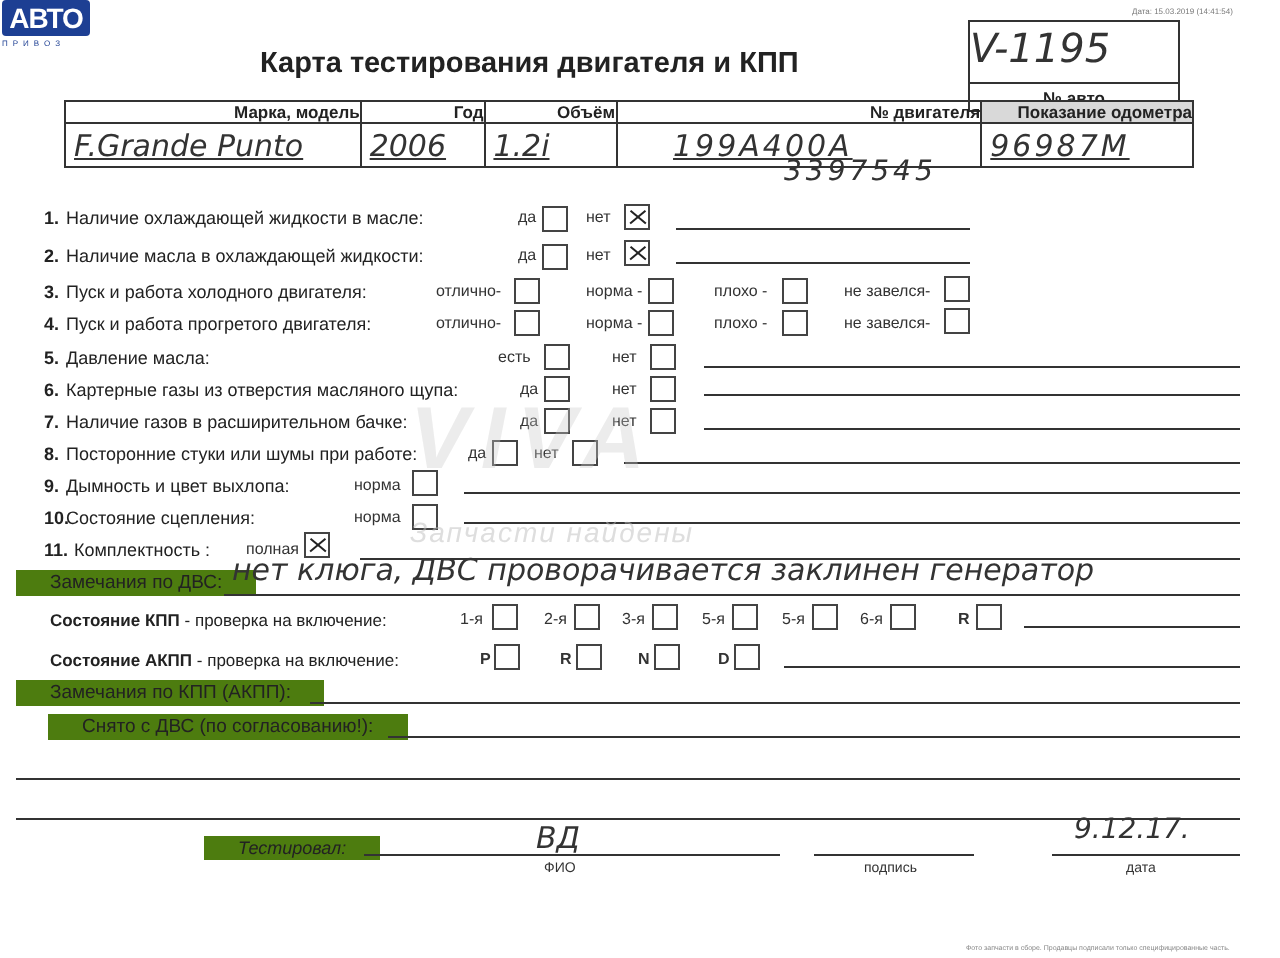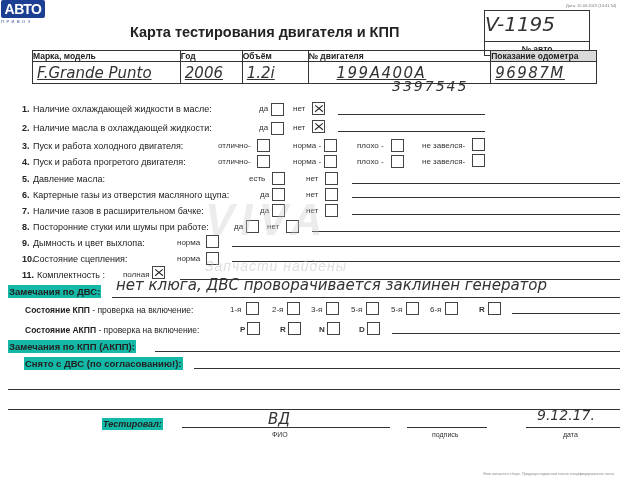--- a/index.html
+++ b/index.html
@@ -19,38 +19,38 @@
   
   .autobox { left: 484px; top: 10px; width: 106px; height: 46px; border: 1.2px solid #333; }
   .autobox .val { position: absolute; left: 0; right: 0; top: 1px; text-align: left;
           font-family: "DejaVu Sans", sans-serif; font-style: italic; font-size: 20px; font-weight: 300; color: #333; }
   .autobox .lbl { position: absolute; left: 0; right: 0; top: 30px; height: 15px; border-top: 1.2px solid #333;
           text-align: center; font-size: 8.5px; font-weight: bold; line-height: 14px; }
 
   
   .htable { left: 32px; top: 50px; width: 565px; border-collapse: collapse; }
   .htable td, .htable th { border: 1.2px solid #333; }
-  .htable th { font-size: 8.5px; font-weight: bold; height: 11px; line-height: 10px; text-align: left; }
+  .htable th { font-size: 8.5px; font-weight: bold; height: 11px; line-height: 10px; text-align: right; }
   .htable th.grey { background: #d9d9d9; }
   .htable td { height: 22px; font-family: "DejaVu Sans", sans-serif; font-style: italic; font-size: 15px;
           font-weight: 300; color: #333; padding-left: 4px; white-space: nowrap; text-decoration: underline; }
   .engine2 { left: 344px; top: 78px; font-family: "DejaVu Sans", sans-serif; font-style: italic; font-size: 14px; color: #333; letter-spacing: 2px; margin-left: 48px; }
 
   
   .q { left: 22px; font-size: 9px; white-space: nowrap; }
   .q b { display: inline-block; width: 11px; }
   .opt { font-size: 8px; color: #333; white-space: nowrap; }
   .box { width: 13px; height: 13px; border: 1px solid #444; background: #fff; }
   .box.x::before, .box.x::after { content: ""; position: absolute; left: 1px; top: 5px; width: 10px; height: 1.3px; background: #222; }
   .box.x { position: absolute; }
   .box.x::before { transform: rotate(40deg); }
   .box.x::after { transform: rotate(-40deg); }
   .line { height: 1px; background: #333; }
 
-  .sect { font-size: 9.5px; font-weight: bold; background: #14b8a6; padding: 1px 1px; white-space: nowrap; }
+  .sect { font-size: 9.5px; font-weight: normal; background: #4d7c0f; padding: 1px 17px; white-space: nowrap; }
   .sublbl { font-size: 8.5px; white-space: nowrap; }
   .sublbl b { font-weight: bold; }
   .hand { font-family: "DejaVu Sans", sans-serif; font-style: italic; color: #333; white-space: nowrap; }
 
   .watermark { left: 205px; top: 195px; font-size: 44px; font-weight: bold; font-style: italic; color: rgba(200,200,200,0.35);
                letter-spacing: 6px; }
   .watermark2 { left: 205px; top: 258px; font-size: 14px; font-style: italic; color: rgba(190,190,190,0.5); letter-spacing: 1px; }
 
   .small { font-size: 7px; color: #333; }
   .footer { left: 483px; top: 472px; font-size: 3.5px; color: #888; }

